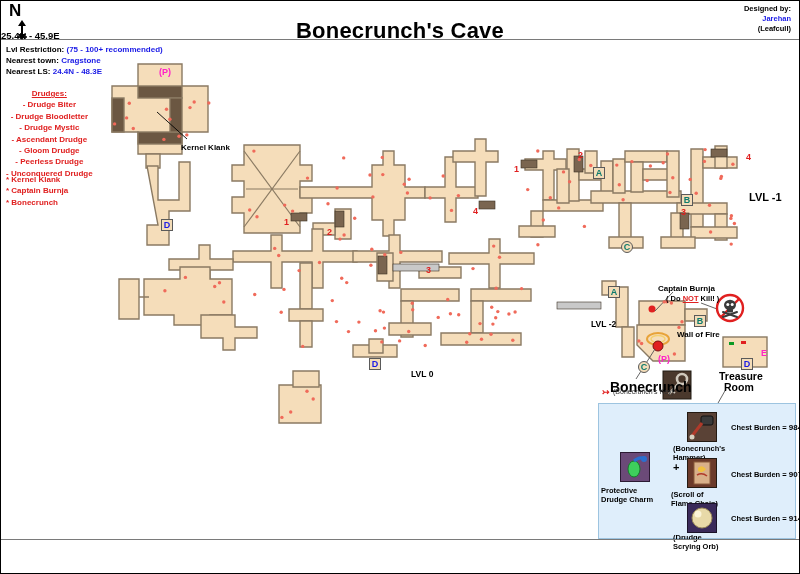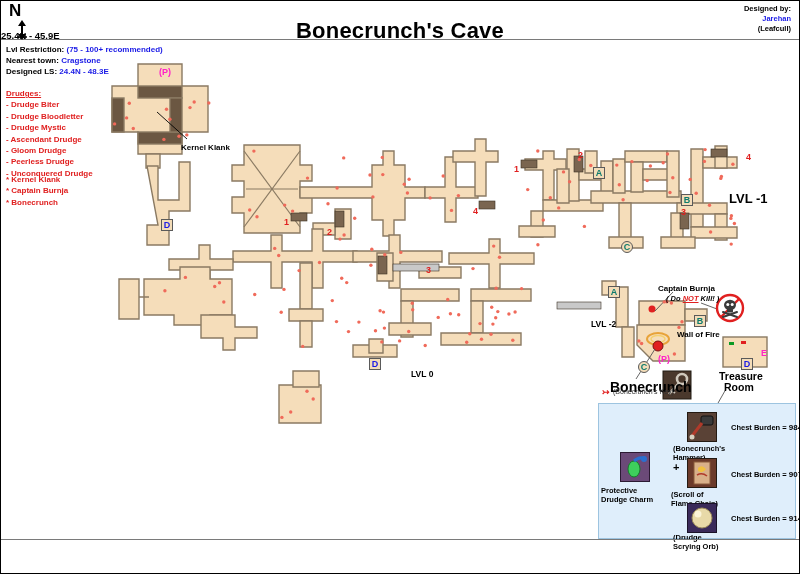--- a/index.html
+++ b/index.html
@@ -26,21 +26,21 @@
   .subtitle{
     position:absolute;left:0;right:0;top:29px;text-align:left;
     font-size:9.5px;font-weight:bold;color:#000;
   }
   .credits{position:absolute;right:8px;top:3px;text-align:right;font-size:7.5px;font-weight:bold;line-height:10px;color:#000;}
   .credits .author{color:#1a1ae6;}
 
   
   .info{position:absolute;left:5px;top:43px;font-size:8px;font-weight:bold;line-height:11px;color:#000;}
   .info .v{color:#1a1ae6;}
-  .mobs{position:absolute;left:5px;top:87px;font-size:8px;font-weight:bold;line-height:11.4px;color:#e02020;}
+  .mobs{position:absolute;left:5px;top:87px;font-size:8px;font-weight:bold;line-height:11.4px;color:#e02020;text-align:center;}
   .mobs .head{text-decoration:underline;}
   .bosses{position:absolute;left:5px;top:173px;font-size:8px;font-weight:bold;line-height:11.4px;color:#e02020;}
 
   
   .map{position:absolute;left:0;top:0;width:800px;height:574px;}
 
   
   .lbl{position:absolute;font-weight:bold;white-space:nowrap;}
   .lbl-black{color:#000;}
   .num{position:absolute;font-size:9px;font-weight:bold;color:#e02020;}
@@ -98,21 +98,21 @@
   <div class="info">
     <div>
       <span>Lvl Restriction:</span>
       <span class="v">(75 - 100+ recommended)</span>
     </div>
     <div>
       <span>Nearest town:</span>
       <span class="v">Cragstone</span>
     </div>
     <div>
-      <span>Designed LS:</span>
+      <span>Nearest LS:</span>
       <span class="v">24.4N - 48.3E</span>
     </div>
   </div>
 
   <div class="mobs">
     <div class="head">Drudges:</div>
     <div id="mob-items">
         <div>- Drudge Biter</div>
         <div>- Drudge Bloodletter</div>
         <div>- Drudge Mystic</div>
@@ -433,21 +433,21 @@
       <circle cx="670.4" cy="302.0" r="1.7" fill="#f06a5a"></circle>
       <circle cx="665.8" cy="300.8" r="1.7" fill="#f06a5a"></circle>
       <circle cx="678.0" cy="326.4" r="1.7" fill="#f06a5a"></circle>
       <circle cx="673.4" cy="353.0" r="1.7" fill="#f06a5a"></circle>
       <circle cx="637.9" cy="340.0" r="1.7" fill="#f06a5a"></circle>
       <circle cx="640.6" cy="342.5" r="1.7" fill="#f06a5a"></circle>
     </svg>
 
   <div id="map-labels">
       <div class="lbl lbl-black" style="left: 362px; top: 368px; font-size: 8.5px; padding-left: 48px;">LVL 0</div>
-      <div class="lbl lbl-black" style="left: 728px; top: 190px; font-size: 13px;">LVL -1</div>
+      <div class="lbl lbl-black" style="left: 748px; top: 190px; font-size: 11px;">LVL -1</div>
       <div class="lbl lbl-black" style="left: 590px; top: 318px; font-size: 8.5px;">LVL -2</div>
       <div class="lbl lbl-black" style="left: 180px; top: 142px; font-size: 8px;">Kernel Klank</div>
       <div class="lbl lbl-black" style="left: 657px; top: 283px; font-size: 8px;">Captain Burnja</div>
       <div class="lbl lbl-black" style="left: 676px; top: 329px; font-size: 8px;">Wall of Fire</div>
       <div class="lbl lbl-black" style="left: 609px; top: 378px; font-size: 14px; text-align: right;">Bonecrunch</div>
       <div class="lbl lbl-black" style="left: 612px; top: 387px; font-size: 7px; color: rgb(51, 51, 51); font-weight: normal;">(Bonecrunch's Key)</div>
       <div class="lbl lbl-black" style="left: 718px; top: 369px; font-size: 10.5px;">Treasure</div>
       <div class="lbl lbl-black" style="left: 723px; top: 380px; font-size: 10.5px;">Room</div>
     </div>
   <div id="map-numbers">
@@ -468,21 +468,21 @@
       <div class="marker letter" style="left: 680px; top: 193px;">B</div>
       <div class="marker letter circ" style="left: 620px; top: 240px;">C</div>
       <div class="marker letter" style="left: 607px; top: 285px;">A</div>
       <div class="marker letter" style="left: 693px; top: 314px;">B</div>
       <div class="marker letter circ" style="left: 637px; top: 360px;">C</div>
       <div class="marker P" style="left: 657px; top: 353px; width: auto; height: auto; font-size: 9px;">(P)</div>
       <div class="marker E" style="left: 757px; top: 346px;">E</div>
       <div class="marker D" style="left: 740px; top: 357px;">D</div>
     </div>
 
-  <div class="lbl lbl-black" style="left:665px;top:293px;font-size:7.5px;font-style:italic;">
+  <div class="lbl lbl-black" style="left:665px;top:293px;font-size:7.5px;">
     <span>( Do </span><span style="color:#e02020;text-decoration:underline;">NOT</span><span> Kill! )</span>
   </div>
 
   <div style="position:absolute;left:601px;top:386px;color:#e02020;font-size:9px;font-weight:bold;">↣</div>
 
   <div class="loot">
 
     <svg style="position:absolute;left:21px;top:48px;" width="30" height="30">
       <rect x="0.5" y="0.5" width="29" height="29" fill="#6b4a78" stroke="#2b1a33"></rect>
       <ellipse cx="14" cy="17" rx="6" ry="8" fill="#3ecf5c" stroke="#157a2c"></ellipse>

